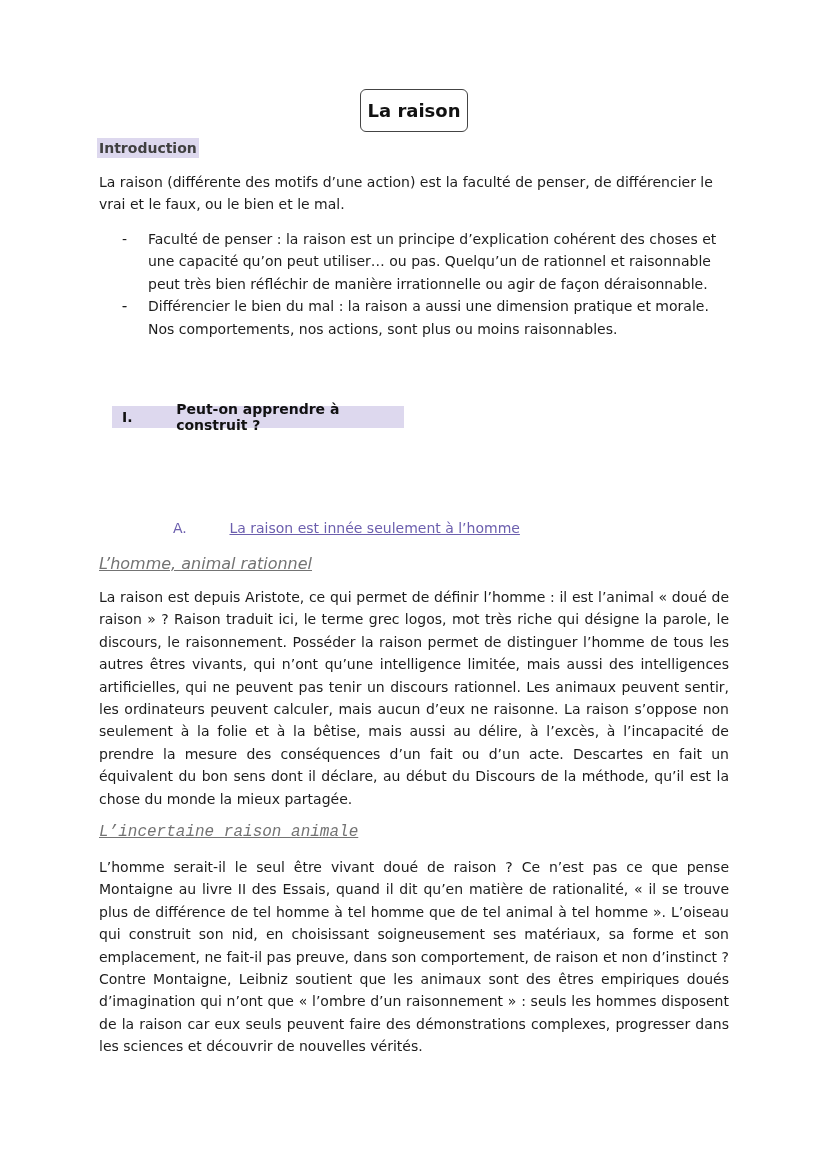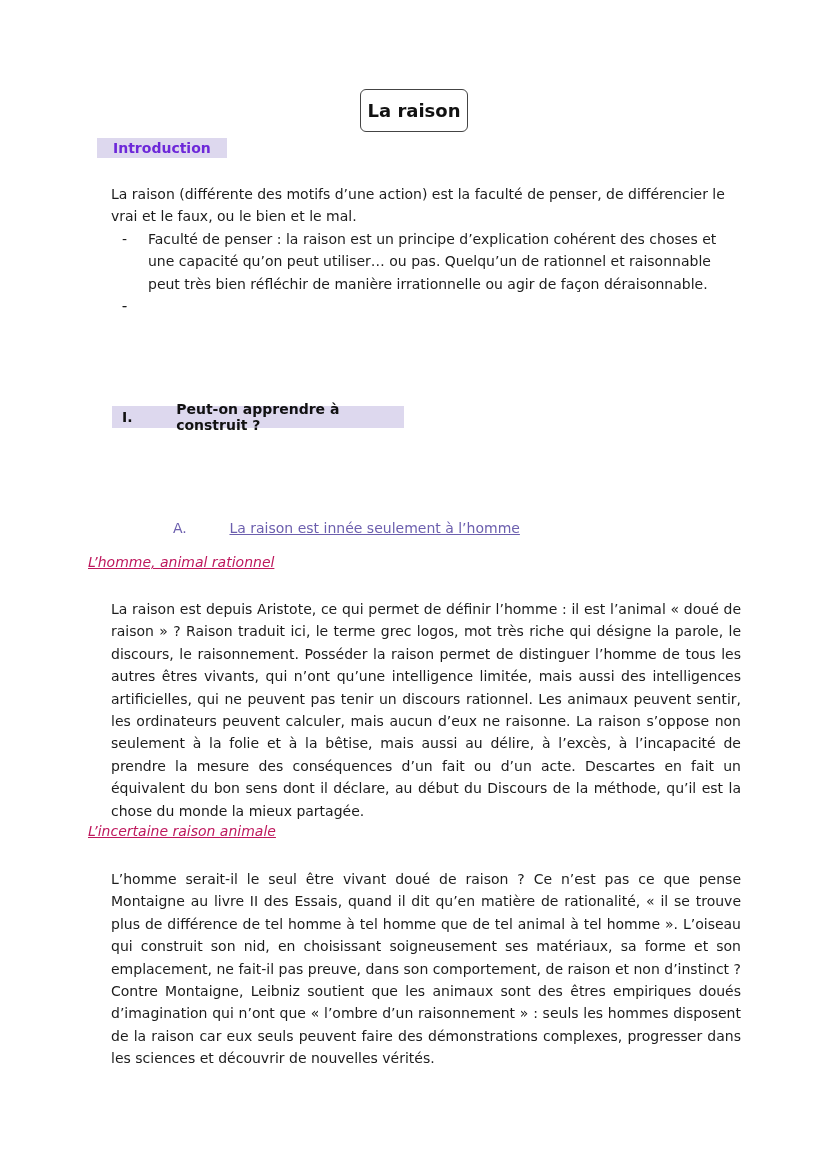--- a/index.html
+++ b/index.html
@@ -36,36 +36,36 @@
       justify-content: center;
       font-weight: bold;
       font-size: 18px;
       color: #111;
       text-align: right;
     }
     .highlight {
       background: #ddd8ee;
       font-weight: bold;
       font-size: 14px;
-      color: #6d28d9;
-      padding: 2px 16px;
+      color: #404040;
+      padding: 2px 2px;
     }
     .intro-heading {
       position: absolute;
       left: 97px;
       top: 138px;
     }
     .para {
       position: absolute;
       left: 99px;
       width: 630px;
       font-size: 14px;
       line-height: 22.4px;
       color: #1c1c1c;
-      margin: 12px;
+      margin: 0;
     }
     .justify { text-align: justify; }
     .bullets {
       position: absolute;
       left: 118px;
       top: 228px;
       width: 612px;
       margin: 0;
       padding: 0;
       list-style: none;
@@ -111,25 +111,25 @@
       width: 26px;
     }
     .subsection .link {
       text-decoration: underline;
       color: #6c5fae;
       cursor: pointer;
       padding-left: 26px;
     }
     .italic-heading {
       position: absolute;
-      left: 88px;
-      font-size: 14px;
+      left: 99px;
+      font-size: 16px;
       font-style: italic;
       text-decoration: underline;
-      color: #be185d;
+      color: #737373;
     }
   </style>
 </head>
 <body>
 
 <div class="page">
 
   <div class="title-box">
     <span>La raison</span>
   </div>
@@ -143,35 +143,36 @@
   <ul class="bullets">
     <li>
       <span class="dash">-</span>
       <span>Faculté de penser : la raison est un principe d’explication cohérent des choses et une capacité qu’on peut utiliser… ou pas. Quelqu’un de rationnel et raisonnable peut très bien réfléchir de manière irrationnelle ou agir de façon déraisonnable.</span>
     </li>
     <li>
       <span class="dash">-</span>
     </li>
     <li>
       <span class="dash">-</span>
+      <span>Différencier le bien du mal : la raison a aussi une dimension pratique et morale. Nos comportements, nos actions, sont plus ou moins raisonnables.</span>
     </li>
   </ul>
 
   <div class="section-heading">
     <span class="num">I.</span>
     <span>Peut-on apprendre à construit ?</span>
   </div>
 
 
   <div class="subsection">
     <span class="letter">A.</span>
     <span class="link">La raison est innée seulement à l’homme</span>
   </div>
 
   <div class="italic-heading" style="top:554px;">L’homme, animal rationnel</div>
 
   <p class="para justify" style="top:586px;">La raison est depuis Aristote, ce qui permet de définir l’homme : il est l’animal « doué de raison » ? Raison traduit ici, le terme grec logos, mot très riche qui désigne la parole, le discours, le raisonnement. Posséder la raison permet de distinguer l’homme de tous les autres êtres vivants, qui n’ont qu’une intelligence limitée, mais aussi des intelligences artificielles, qui ne peuvent pas tenir un discours rationnel. Les animaux peuvent sentir, les ordinateurs peuvent calculer, mais aucun d’eux ne raisonne. La raison s’oppose non seulement à la folie et à la bêtise, mais aussi au délire, à l’excès, à l’incapacité de prendre la mesure des conséquences d’un fait ou d’un acte. Descartes en fait un équivalent du bon sens dont il déclare, au début du Discours de la méthode, qu’il est la chose du monde la mieux partagée.</p>
 
-  <div class="italic-heading" style="top:823px;">L’incertaine raison animale</div>
+  <div class="italic-heading" style="top:823px;font-family:Liberation Mono, monospace;">L’incertaine raison animale</div>
 
   <p class="para justify" style="top:856px;">L’homme serait-il le seul être vivant doué de raison ? Ce n’est pas ce que pense Montaigne au livre II des Essais, quand il dit qu’en matière de rationalité, « il se trouve plus de différence de tel homme à tel homme que de tel animal à tel homme ». L’oiseau qui construit son nid, en choisissant soigneusement ses matériaux, sa forme et son emplacement, ne fait-il pas preuve, dans son comportement, de raison et non d’instinct ? Contre Montaigne, Leibniz soutient que les animaux sont des êtres empiriques doués d’imagination qui n’ont que « l’ombre d’un raisonnement » : seuls les hommes disposent de la raison car eux seuls peuvent faire des démonstrations complexes, progresser dans les sciences et découvrir de nouvelles vérités.</p>
 
 </div>
 
 </body></html>

